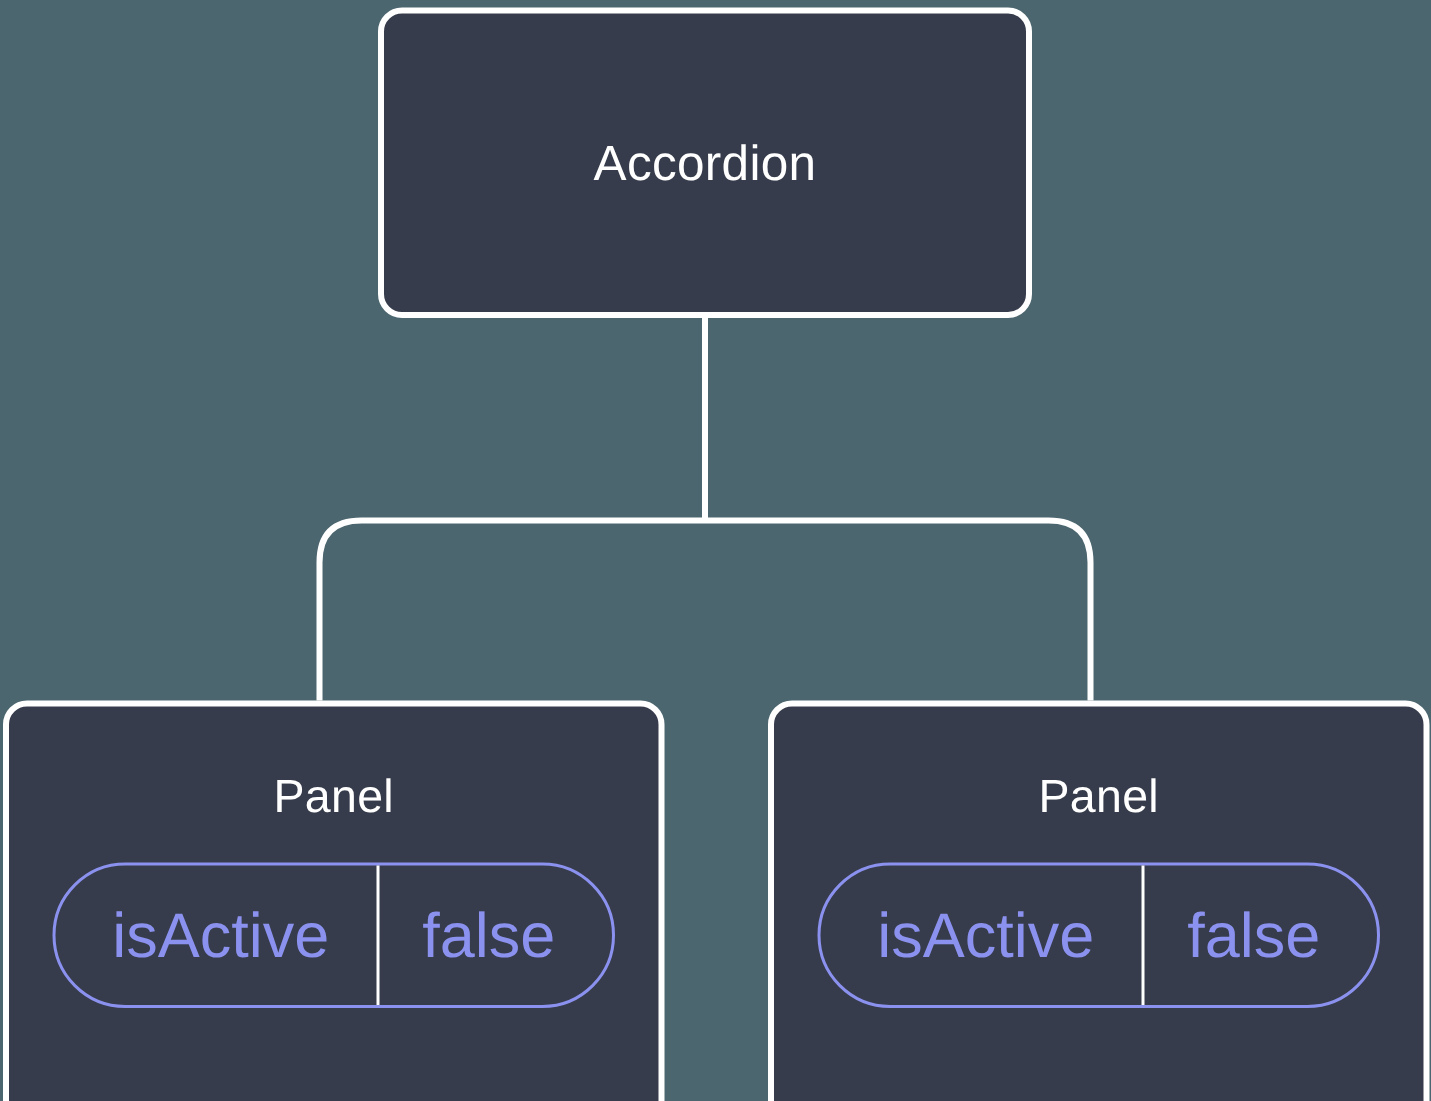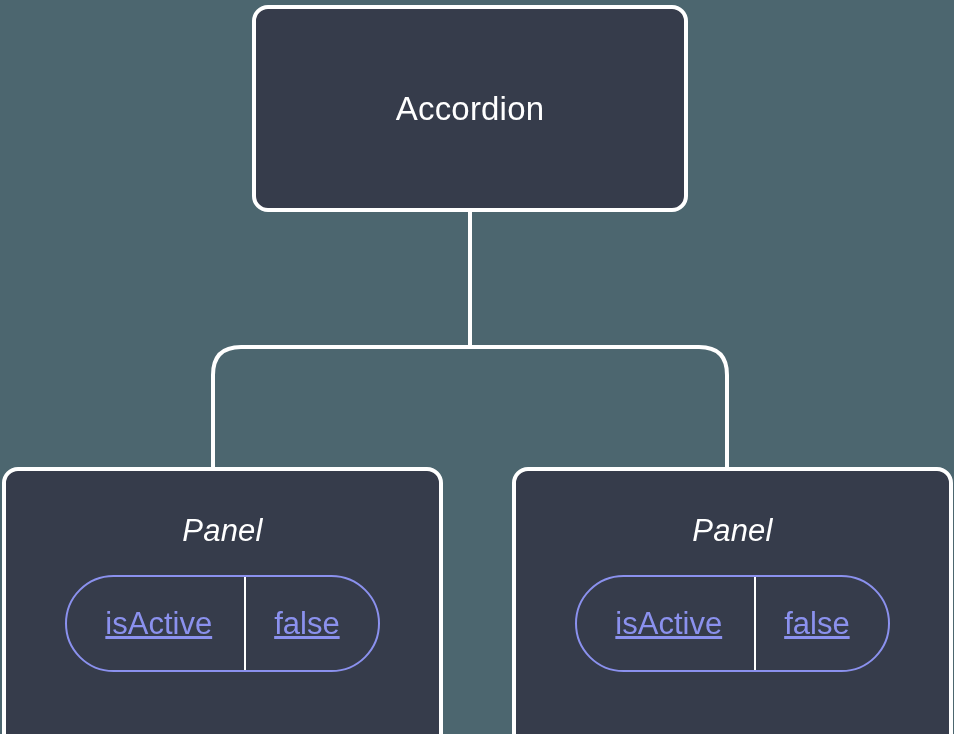--- a/index.html
+++ b/index.html
@@ -66,43 +66,41 @@
     color: #ffffff;
     font-size: 33px;
     font-weight: 400;
     letter-spacing: 0.2px;
     line-height: 1;
     white-space: nowrap;
     text-align: center;
   }
   .node-child .node-title {
     font-size: 31px;
-    font-style: italic;
   }
   
   .state-pill {
     margin-top: 29px;
     height: 97px;
     box-sizing: border-box;
     border: 2px solid #8b91ee;
     border-radius: 49px;
     display: flex;
     align-items: stretch;
     background: transparent;
   }
   .pill-key,
   .pill-value {
     display: flex;
     align-items: center;
     justify-content: center;
     color: #8b91ee;
-    font-size: 31px;
+    font-size: 42px;
     line-height: 1;
     white-space: nowrap;
-    text-decoration: underline;
   }
   .pill-key {
     padding: 0 32px 0 38px;
   }
   .pill-value {
     padding: 0 38px 0 28px;
     border-left: 2px solid #ffffff;
   }
 </style>
 </head>

